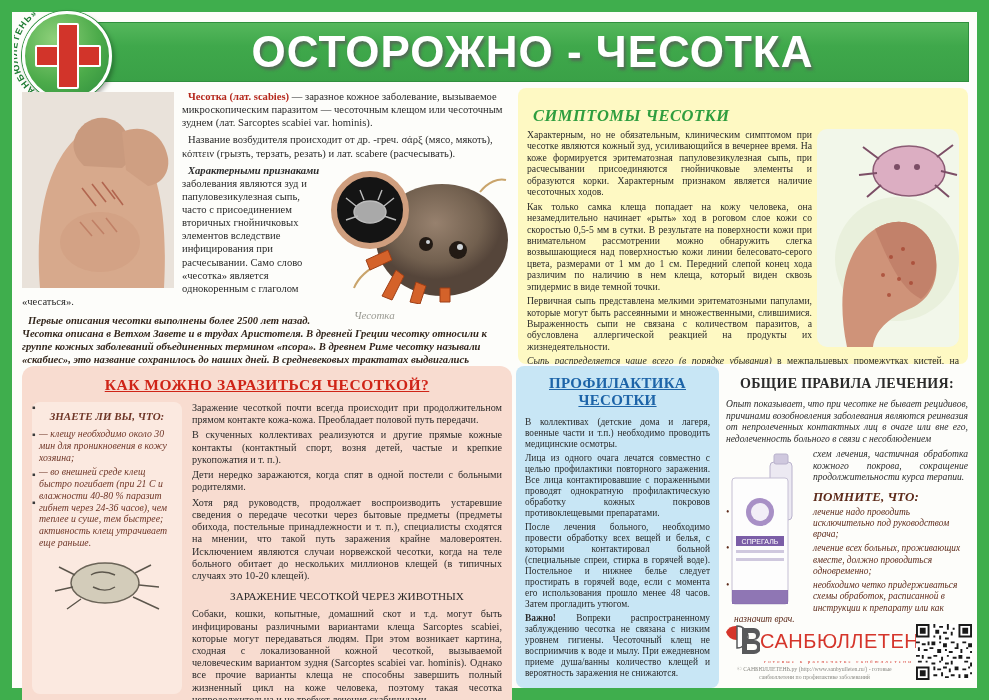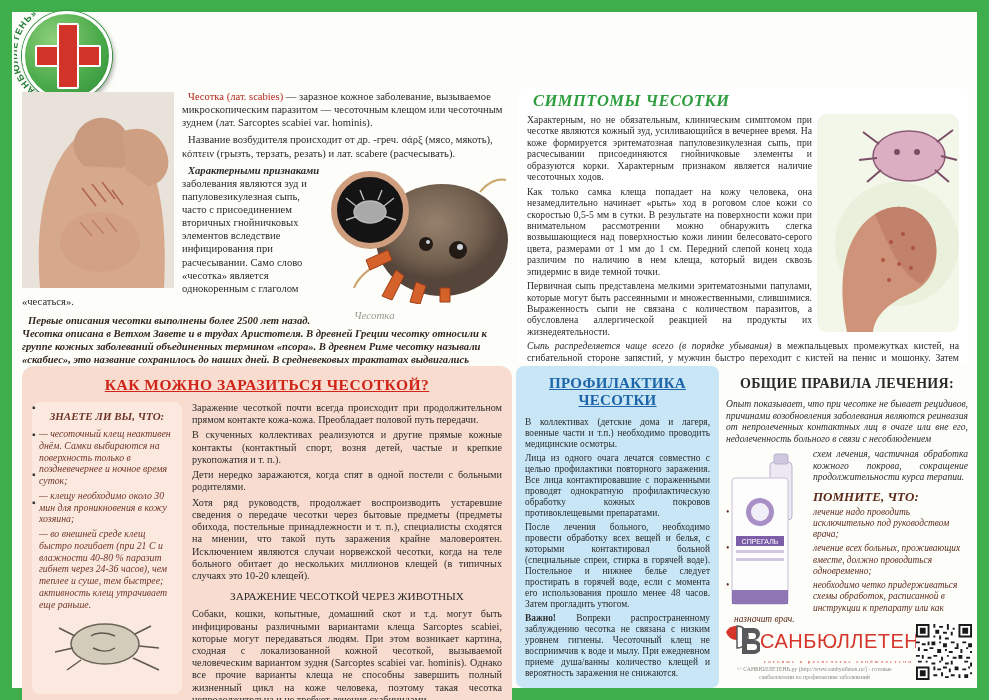--- a/index.html
+++ b/index.html
@@ -13,25 +13,25 @@
   .logo .cross-v{position:absolute;left:43px;top:20px;width:18px;height:62px;background:#d2342a;border:2px solid #fff;border-radius:2px;}
   .logo .cross-h{position:absolute;left:21px;top:42px;width:62px;height:18px;background:#d2342a;border:2px solid #fff;border-radius:2px;}
   .logo svg{position:absolute;left:0;top:0;}
   .logo svg text{font-family:"Liberation Sans",sans-serif;font-size:9px;font-weight:bold;fill:#1d7a31;letter-spacing:1px;}
   
   .left-col{position:absolute;left:22px;top:90px;width:490px;height:276px;overflow:hidden;font-size:10.6px;line-height:1.24;}
   .back-photo{float:left;width:152px;height:196px;margin:2px 8px 4px 0;}
   .plush{float:right;width:182px;margin:2px 0 2px 6px;text-align:left;}
   .plush .cap{font-size:11px;color:#9a9a92;font-style:italic;margin:2px 0 0 24px;}
   .left-col p{margin:0 0 4px 0;text-indent:6px;}
-  .lead-red{color:#b5281c;font-weight:normal;}
+  .lead-red{color:#b5281c;font-weight:bold;}
   .lead-bold{font-weight:bold;font-style:italic;}
   .history{font-weight:bold;font-style:italic;color:#33261c;margin-top:6px !important;}
   
-  .symptoms{position:absolute;left:518px;top:88px;width:450px;height:276px;background:#ffffff;border-radius:8px;padding:3px 9px;box-sizing:border-box;overflow:hidden;}
+  .symptoms{position:absolute;left:518px;top:88px;width:450px;height:276px;background:#fef9c3;border-radius:8px;padding:18px 9px;box-sizing:border-box;overflow:hidden;}
   .symptoms h2{margin:0 0 3px 6px;font-size:16.5px;font-weight:bold;font-style:italic;color:#2f9e3f;letter-spacing:.5px;}
   .symptoms .simg{float:right;width:142px;height:218px;margin:0 0 3px 5px;}
   .symptoms p{margin:0 0 3px 0;font-size:9.7px;line-height:1.18;text-align:justify;}
   .sym-lead{font-style:italic;}
   
   .infect{position:absolute;left:22px;top:366px;width:490px;height:376px;background:#f8dcd0;border-radius:12px;padding:8px 10px;box-sizing:border-box;overflow:hidden;}
   .infect h2{margin:2px 0 8px 0;text-align:center;font-size:15.5px;font-weight:bold;color:#cf2417;text-decoration:underline;letter-spacing:.5px;}
   .know{float:left;width:150px;height:292px;background:#fbe9e0;border-radius:8px;padding:6px 7px;box-sizing:border-box;margin:0 10px 2px 0;color:#6e3526;overflow:hidden;}
   .know h3{margin:2px 0 6px 0;text-align:center;font-size:11px;font-weight:bold;font-style:italic;}
   .know div{font-size:9.8px;font-style:italic;line-height:1.2;margin-bottom:3px;}
@@ -62,20 +62,23 @@
   .f-tag{font-size:5px;color:#d5352b;letter-spacing:2.2px;margin:1px 0 2px 42px;white-space:nowrap;}
   .f-copy{font-size:5.8px;color:#8a8a84;text-align:center;line-height:1.3;width:185px;}
   .qr{position:absolute;right:0;top:0;}
 </style>
 </head>
 <body>
 
 <div class="frame">
   <div class="inner"></div>
 
+  <div class="title-band">
+    <h1>ОСТОРОЖНО - ЧЕСОТКА</h1>
+  </div>
   <div class="logo">
     <div class="disc"></div>
     <div class="cross-h"></div>
     <div class="cross-v"></div>
     <svg width="100" height="100" viewBox="0 0 100 100">
       <defs>
           <path id="ring" d="M 50 97 A 47 47 0 1 1 97 50" fill="none"></path>
         </defs>
       <text><textPath href="#ring" startOffset="8%">«САНБЮЛЛЕТЕНЬ»</textPath></text>
     </svg>
@@ -163,21 +166,20 @@
     <p>Характерным, но не обязательным, клиническим симптомом при чесотке являются кожный зуд, усиливающийся в вечернее время. На коже формируется эритематозная папуловезикулезная сыпь, при расчесывании присоединяются гнойничковые элементы и образуются корки. Характерным признаком является наличие чесоточных ходов.</p>
     <p>Как только самка клеща попадает на кожу человека, она незамедлительно начинает «рыть» ход в роговом слое кожи со скоростью 0,5-5 мм в сутки. В результате на поверхности кожи при внимательном рассмотрении можно обнаружить слегка возвышающиеся над поверхностью кожи линии белесовато-серого цвета, размерами от 1 мм до 1 см. Передний слепой конец хода различим по наличию в нем клеща, который виден сквозь эпидермис в виде темной точки.</p>
     <p>Первичная сыпь представлена мелкими эритематозными папулами, которые могут быть рассеянными и множественными, слившимися. Выраженность сыпи не связана с количеством паразитов, а обусловлена аллергической реакцией на продукты их жизнедеятельности.</p>
     <p><span class="sym-lead">Сыпь распределяется чаще всего (в порядке убывания)</span><span> в межпальцевых промежутках кистей, на сгибательной стороне запястий, у мужчин быстро переходит с кистей на пенис и мошонку. Затем поражаются локти, стопы, подмышки, зоны под грудью у женщин, пупочная область, линия пояса, ягодицы. В итоге задействоваться может все тело, кроме лица и волосистой части головы (хотя у детей до 3 лет поражаются и эти области).</span></p>
   </div>
 
   <div class="infect">
     <h2>КАК МОЖНО ЗАРАЗИТЬСЯ ЧЕСОТКОЙ?</h2>
     <div class="know">
       <h3>ЗНАЕТЕ ЛИ ВЫ, ЧТО:</h3>
-      <div>— чесоточный клещ неактивен днём. Самки выбираются на поверхность только в поздневечернее и ночное время суток;</div>
       <div>— клещу необходимо около 30 мин для проникновения в кожу хозяина;</div>
       <div>— во внешней среде клещ быстро погибает (при 21 С и влажности 40-80 % паразит гибнет через 24-36 часов), чем теплее и суше, тем быстрее; активность клещ утрачивает еще раньше.</div>
       <svg class="kmite" width="120" height="62" viewBox="0 0 120 62">
         <ellipse cx="58" cy="30" rx="34" ry="20" fill="#d3ccba" stroke="#6b6458" stroke-width="1.5"></ellipse>
         <g stroke="#5c564c" stroke-width="1.4" fill="none">
           <path d="M28 22 l-16 -8 M26 34 l-18 4 M34 46 l-14 10 M88 20 l16 -8 M92 32 l20 2 M86 44 l26 12"></path>
           <path d="M44 22 c6 -4 16 -4 24 0 M46 34 c8 4 16 4 22 0"></path>
         </g>
       </svg>
     </div>

